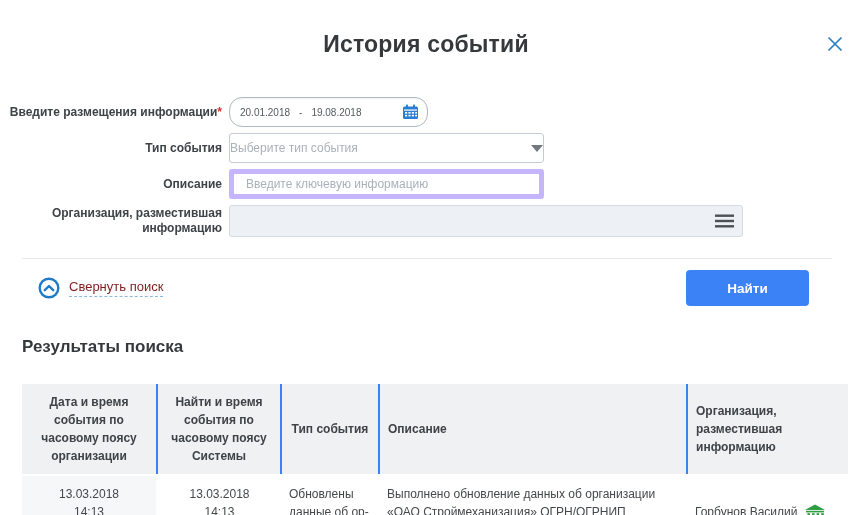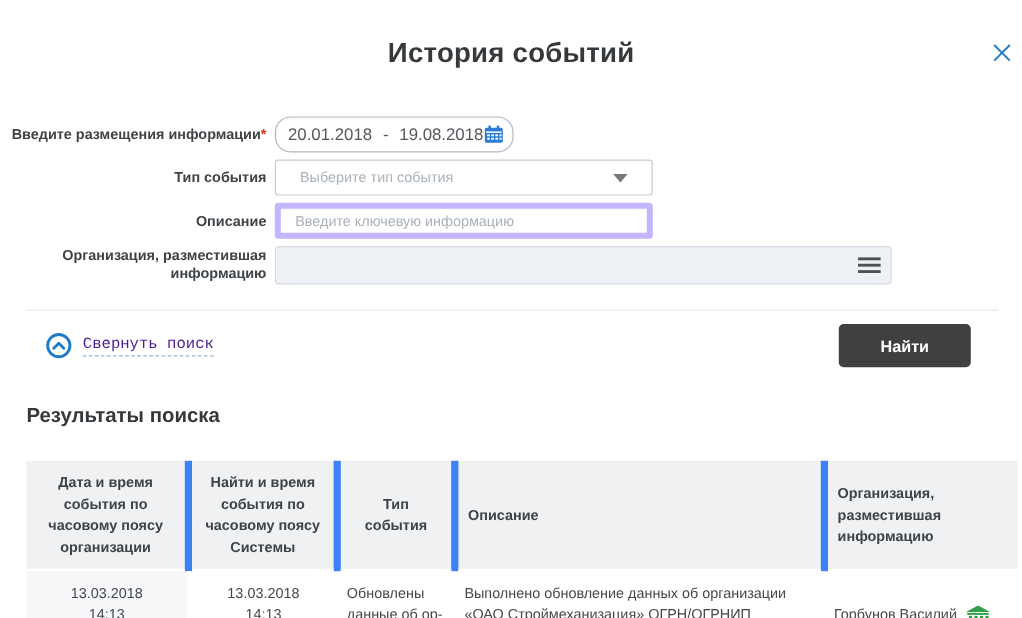--- a/index.html
+++ b/index.html
@@ -36,32 +36,32 @@
     line-height: 1.25; margin-right: 7px; flex: none;
   }
   .req { color: #d93025; }
 
   .date-box {
     width: 199px; height: 30px;
     border: 1px solid #aeb9c4; border-radius: 13px;
     background: #fff;
     display: flex; align-items: center;
     padding: 0 8px 0 10px;
-    font-size: 14px; color: #55595e;
+    font-size: 10px; color: #55595e;
     box-shadow: inset 0 1px 2px rgba(0,0,0,0.05);
   }
   .date-box .dash { margin: 0 9px; color: #55595e; }
   .date-box .cal { margin-left: auto; cursor: pointer; display: flex; }
 
   .select-box {
     width: 315px; height: 30px;
     border: 1px solid #c3ccd6; border-radius: 3px;
     background: #fff;
     display: flex; align-items: center;
-    padding: 0 20px;
+    padding: 0 0;
     font-size: 12px; color: #a9b1b9;
     cursor: pointer;
   }
   .select-box .arrow {
     margin-left: auto;
     width: 0; height: 0;
     border-left: 6px solid transparent;
     border-right: 6px solid transparent;
     border-top: 7px solid #72797f;
   }
@@ -96,28 +96,27 @@
     margin-top: 10px;
     padding: 0 43px 0 38px;
     display: flex; align-items: center; justify-content: space-between;
     height: 38px;
   }
   .collapse-link {
     display: flex; align-items: center; gap: 9px;
     cursor: pointer; text-decoration: none;
   }
   .collapse-link .link-text {
-    font-size: 13px; color: #4c1d95;
+    font-size: 13px; color: #7f1d1d;
     border-bottom: 1px dashed #8db9dd;
     padding-bottom: 2px;
-    font-family: Liberation Mono, monospace;
   }
   .find-btn {
-    width: 110px; height: 36px;
-    background: #404040; color: #fff;
+    width: 123px; height: 36px;
+    background: #3b82f6; color: #fff;
     border: none; border-radius: 4px;
     font-size: 13.5px; font-weight: 700;
     font-family: "Liberation Sans", "DejaVu Sans", sans-serif;
     cursor: pointer;
   }
 
   .results-title {
     margin: 30px 0 0 22px;
     font-size: 17px; font-weight: 700; color: #35393c;
   }
@@ -135,21 +134,21 @@
   .results-table col.c4 { width: 308px; }
   .results-table col.c5 { width: 161px; }
 
   .results-table th {
     background: #f0f1f3;
     font-size: 12px; font-weight: 700; color: #3e4347;
     line-height: 1.5;
     padding: 9px 8px;
     height: 75px;
     vertical-align: middle;
-    border-right: 6px solid #3b82f6;
+    border-right: 2px solid #3b82f6;
     border-bottom: 2px solid #fff;
   }
   .results-table th:last-child { border-right: none; }
   .th-center { text-align: center; }
   .th-left { text-align: left; }
 
   .results-table td {
     font-size: 12px; color: #45484b;
     line-height: 1.5;
     padding: 9px 8px;

